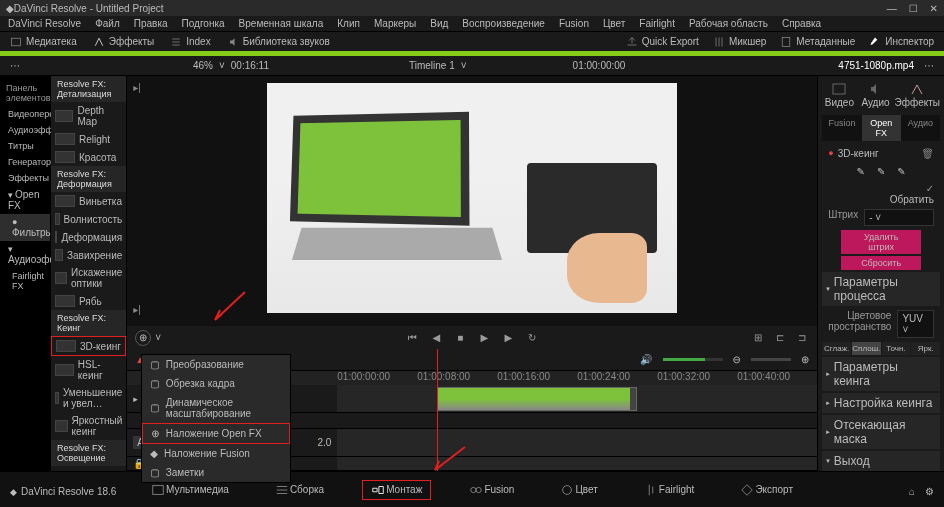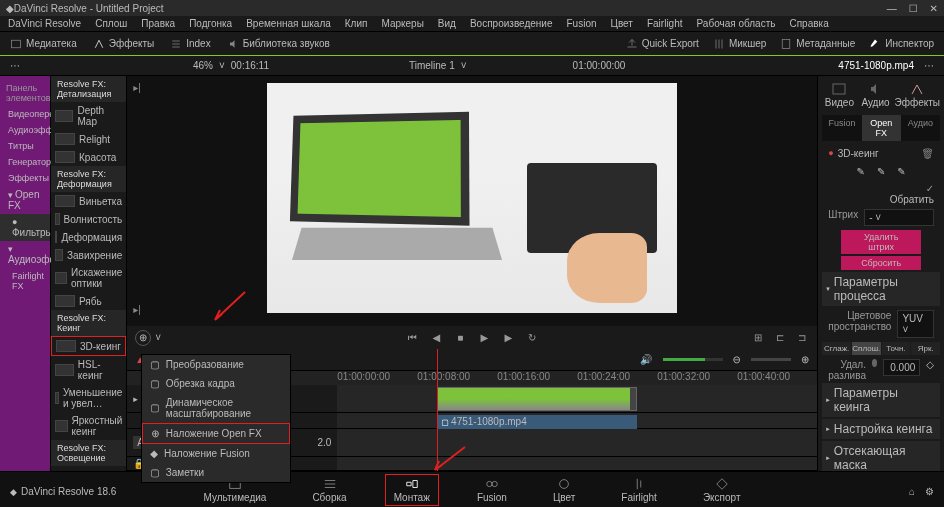--- a/index.html
+++ b/index.html
@@ -1,27 +1,27 @@
 <!DOCTYPE html>
 <html><head>
 <meta charset="utf-8">
 <style>
 *{margin:0;padding:0;box-sizing:border-box;font-family:Arial,sans-serif;font-size:10px;color:#bbb}
 body{background:#1a1a1a;width:944px;height:507px;overflow:hidden;position:relative}
 .titlebar{height:16px;background:#2a2a2a;display:flex;align-items:center;padding:0 6px;font-size:9px}
 .titlebar .winbtns{margin-left:auto;display:flex;gap:12px}
 .menubar{height:16px;background:#1a1a1a;display:flex;align-items:center;padding:0 8px;gap:14px;font-size:9px;border-bottom:1px solid #000}
-.toolbar{height:24px;background:#1a1a1a;display:flex;align-items:center;padding:0 10px;gap:16px;font-size:9px;border-bottom:1px solid #84cc16}
+.toolbar{height:24px;background:#1a1a1a;display:flex;align-items:center;padding:0 10px;gap:16px;font-size:9px;border-bottom:5px solid #84cc16}
 .toolbar .right{margin-left:auto;display:flex;gap:14px;align-items:center}
 .toolbar .item{display:flex;gap:4px;align-items:center;color:#888}
 .toolbar .item.active{color:#fff}
 .icon{width:12px;height:12px;display:inline-block}
 .subbar{height:20px;background:#1a1a1a;display:flex;align-items:center;padding:0 10px;font-size:9px;border-bottom:1px solid #000}
 .main{height:395px;display:flex;background:#212121}
-.leftpanel{width:51px;background:#701a75;border-right:1px solid #000;padding:4px 0}
+.leftpanel{width:51px;background:#000000;border-right:1px solid #000;padding:4px 0}
 .leftpanel .hdr{font-size:9px;padding:3px 6px;color:#999}
 .leftpanel .itm{font-size:9px;padding:3px 8px;color:#bbb}
 .leftpanel .itm.sel{background:#2e2e2e}
 .leftpanel .sub{padding-left:12px}
 .fxpanel{width:120px;background:#1a1a1a;border-right:1px solid #000;overflow:hidden}
 .fxpanel .cat{background:#262626;padding:3px 6px;font-size:9px;color:#ddd}
 .fxrow{display:flex;align-items:center;padding:3px 4px;gap:4px;font-size:9px}
 .fxrow.sel{border:1.5px solid #e02020}
 .fxthumb{width:20px;height:12px;background:#333;border:1px solid #444}
 .center{flex:1;display:flex;flex-direction:column;background:#2a2a2a}
@@ -64,21 +64,21 @@
 .rp-section.col::before{content:'▸';font-size:7px}
 .rp-row{display:flex;align-items:flex-start;padding:2px 6px;gap:6px;font-size:9px}
 .rp-row label{color:#999;flex:1;text-align:right}
 .rp-row .field{width:80px;background:#111;padding:2px 4px;border:1px solid #333}
 .rp-btn{padding:2px 10px;background:#be185d;text-align:center;margin:2px auto;width:80px;font-size:9px}
 .segbtns{display:flex;gap:1px;margin:2px 0}
 .segbtn{flex:1;background:#222;padding:2px 0;text-align:center;font-size:8px}
 .segbtn.active{background:#444}
 .fxname{color:#d44;display:flex;gap:4px;padding:3px 6px;font-size:9px}
 .pages{height:36px;background:#111;display:flex;align-items:center;justify-content:center;gap:30px;border-top:1px solid #000}
-.page{display:flex;flex-direction:column;align-items:center;gap:1px;font-size:8px;color:#888;padding:2px 8px}
+.page{display:flex;flex-direction:row;align-items:center;gap:1px;font-size:8px;color:#888;padding:2px 8px}
 .page.active{border:1.5px solid #e02020;color:#fff}
 .page svg{width:14px;height:14px}
 .footer-left{position:absolute;left:10px;bottom:10px;font-size:9px;display:flex;gap:4px;align-items:center}
 .footer-right{position:absolute;right:10px;bottom:10px;display:flex;gap:10px}
 .redarrow{position:absolute;pointer-events:none}
 .vol-slider{width:60px;height:3px;background:linear-gradient(90deg,#4a4 70%,#333 70%);position:relative}
 </style>
 </head>
 <body>
 
@@ -87,21 +87,21 @@
   <span style="">DaVinci Resolve - Untitled Project</span>
   <div class="winbtns">
     <span>—</span>
     <span>☐</span>
     <span>✕</span>
   </div>
 </div>
 
 <div class="menubar">
   <span>DaVinci Resolve</span>
-  <span>Сплош</span>
+  <span>Файл</span>
   <span>Правка</span>
   <span>Подгонка</span>
   <span>Временная шкала</span>
   <span>Клип</span>
   <span>Маркеры</span>
   <span>Вид</span>
   <span>Воспроизведение</span>
   <span>Fusion</span>
   <span>Цвет</span>
   <span>Fairlight</span>
@@ -340,23 +340,20 @@
           <div class="clip video">
             <div class="clipthumb"></div>
               <div class="clipthumb"></div>
               <div class="clipthumb"></div>
               <div class="clipthumb"></div>
           </div>
         </div>
       </div>
       <div class="track" style="height:16px">
         <div class="thead"></div>
-        <div class="tbody">
-            <div class="cliplbl">▢ <span>4751-1080p.mp4</span></div>
-          </div>
       </div>
       <div class="track">
         <div class="thead">
           <span style="background:#333;padding:1px 4px">A1</span>
           <span>Аудио 1</span>
           <span style="margin-left:auto">2.0</span>
         </div>
         <div class="tbody"></div>
       </div>
       <div class="track" style="height:14px">
@@ -406,26 +403,20 @@
     <div class="rp-row">
         <label>Цветовое пространство</label>
         <div class="field"><span>YUV</span> ˅</div>
       </div>
     <div class="segbtns">
       <div class="segbtn">Сглаж.</div>
       <div class="segbtn active">Сплош.</div>
       <div class="segbtn">Точн.</div>
       <div class="segbtn">Ярк.</div>
     </div>
-    <div class="rp-row">
-        <label>Удал. разлива</label>
-        <span style="width:8px;height:8px;border-radius:50%;background:#666"></span>
-        <div class="field" style="width:50px;text-align:right">0.000</div>
-        <span>◇</span>
-      </div>
     <div class="rp-section col">Параметры кеинга</div>
     <div class="rp-section col">Настройка кеинга</div>
     <div class="rp-section col">Отсекающая маска</div>
     <div class="rp-section exp">Выход</div>
 
   </div>
 </div>
 
 <div class="pages">
   <div class="page">

